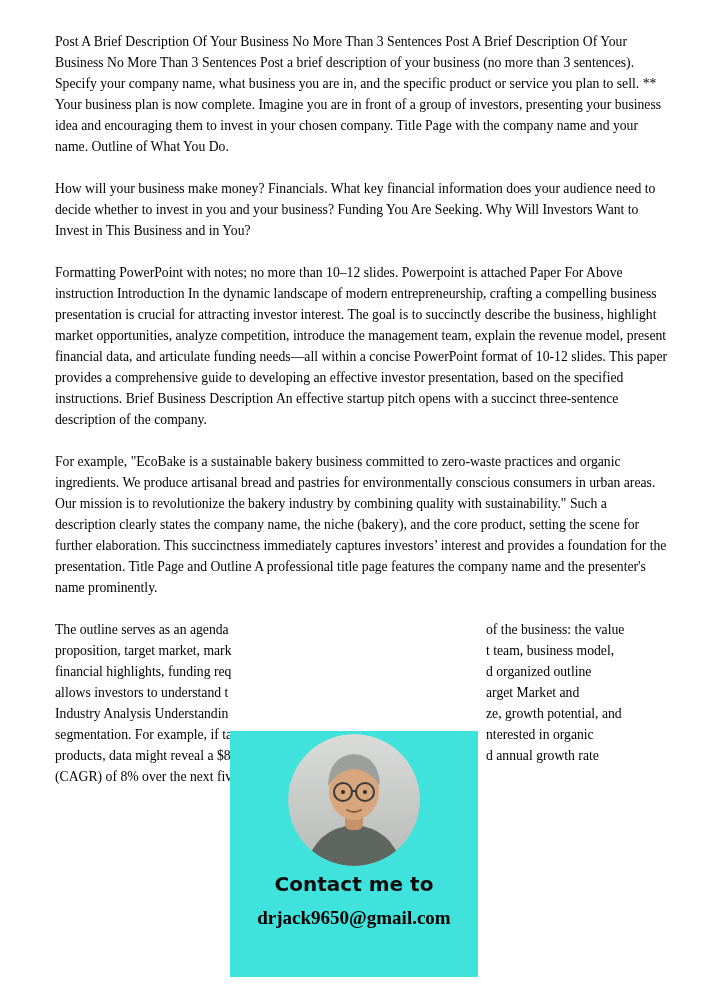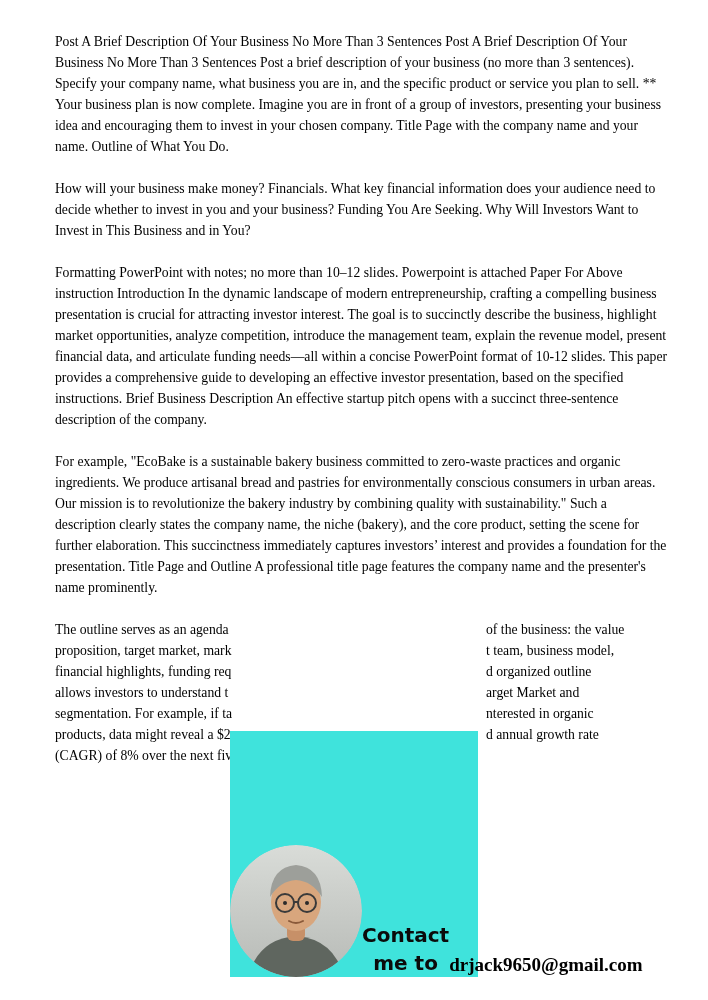--- a/index.html
+++ b/index.html
@@ -45,22 +45,22 @@
     white-space: nowrap;
   }
   .overlay {
     position: absolute;
     left: 230px;
     top: 731px;
     width: 248px;
     height: 246px;
     background: var(--overlay-bg, #3FE3DC);
     display: flex;
-    flex-direction: row;
-    align-items: flex-end;
+    flex-direction: column;
+    align-items: center;
     text-align: center;
   }
   .avatar {
     width: 132px;
     height: 132px;
     border-radius: 50%;
     overflow: hidden;
     margin-top: 3px;
     flex: 0 0 auto;
   }
@@ -104,25 +104,29 @@
       </div>
       <div class="p7line">
         <span class="frag-left">financial highlights, funding req</span>
         <span class="frag-right">d organized outline</span>
       </div>
       <div class="p7line">
         <span class="frag-left">allows investors to understand t</span>
         <span class="frag-right">arget Market and</span>
       </div>
       <div class="p7line">
+        <span class="frag-left">Industry Analysis Understandin</span>
+        <span class="frag-right">ze, growth potential, and</span>
+      </div>
+      <div class="p7line">
         <span class="frag-left">segmentation. For example, if ta</span>
         <span class="frag-right">nterested in organic</span>
       </div>
       <div class="p7line">
-        <span class="frag-left">products, data might reveal a $2</span>
+        <span class="frag-left">products, data might reveal a $8</span>
         <span class="frag-right">d annual growth rate</span>
       </div>
       <div class="p7line">
         <span class="frag-left">(CAGR) of 8% over the next fiv</span>
         <span class="frag-right"></span>
       </div>
     </div>
   </div>
 
   <div class="overlay">

